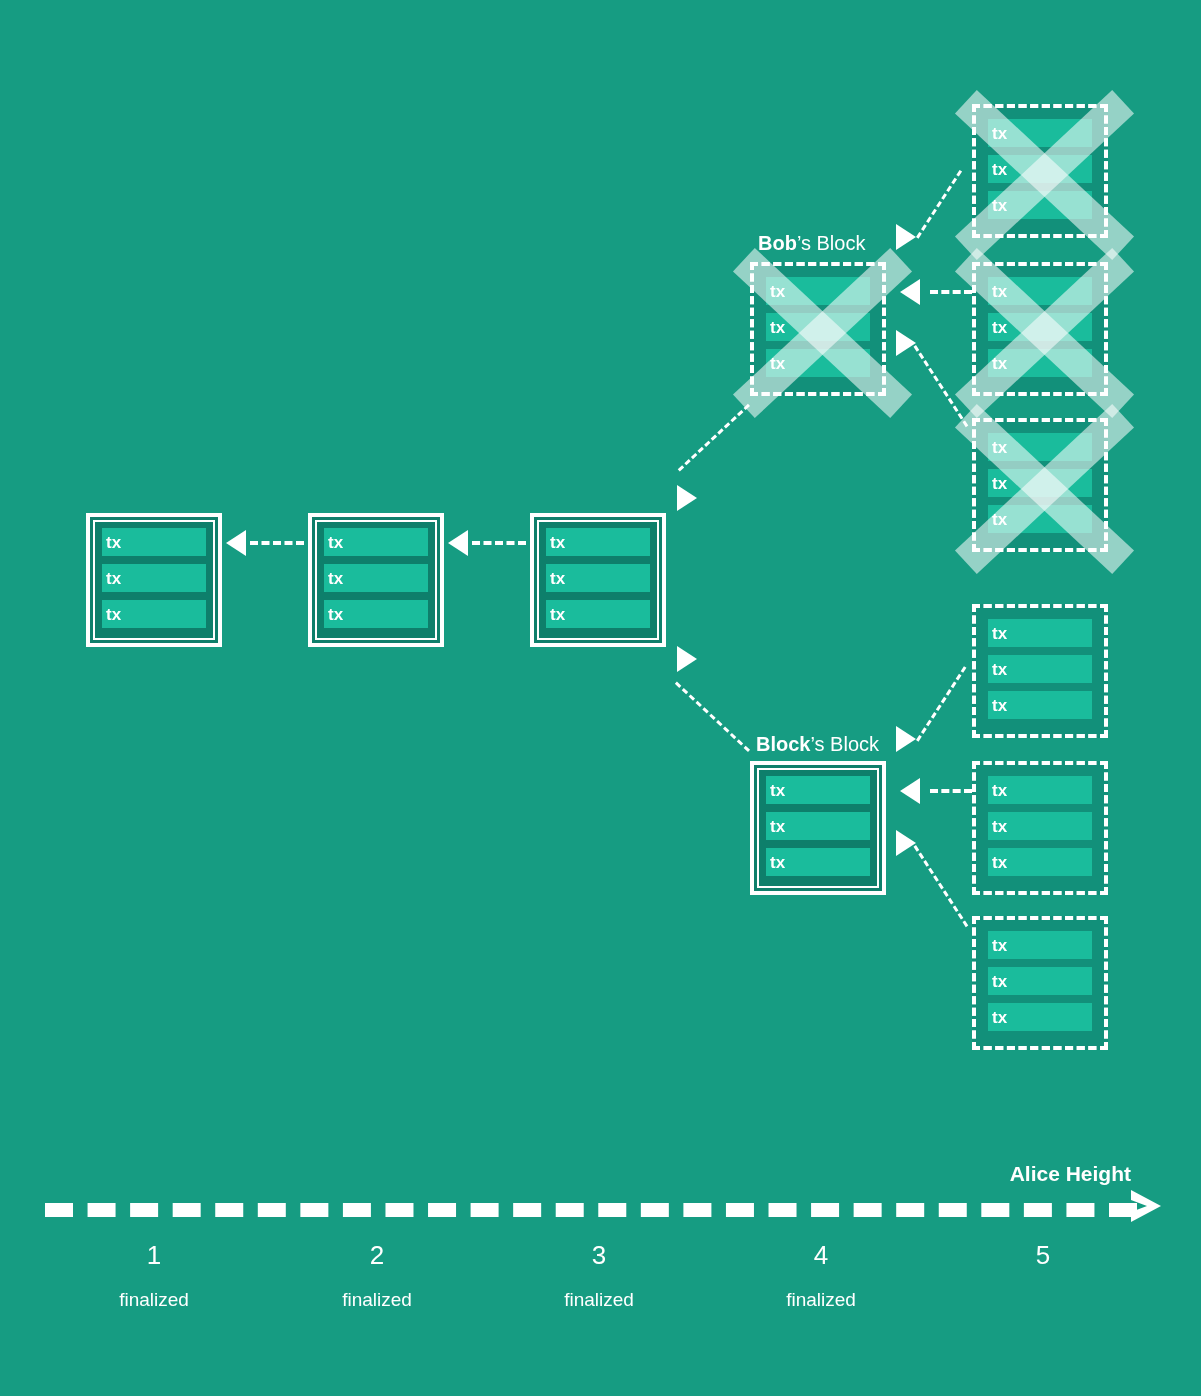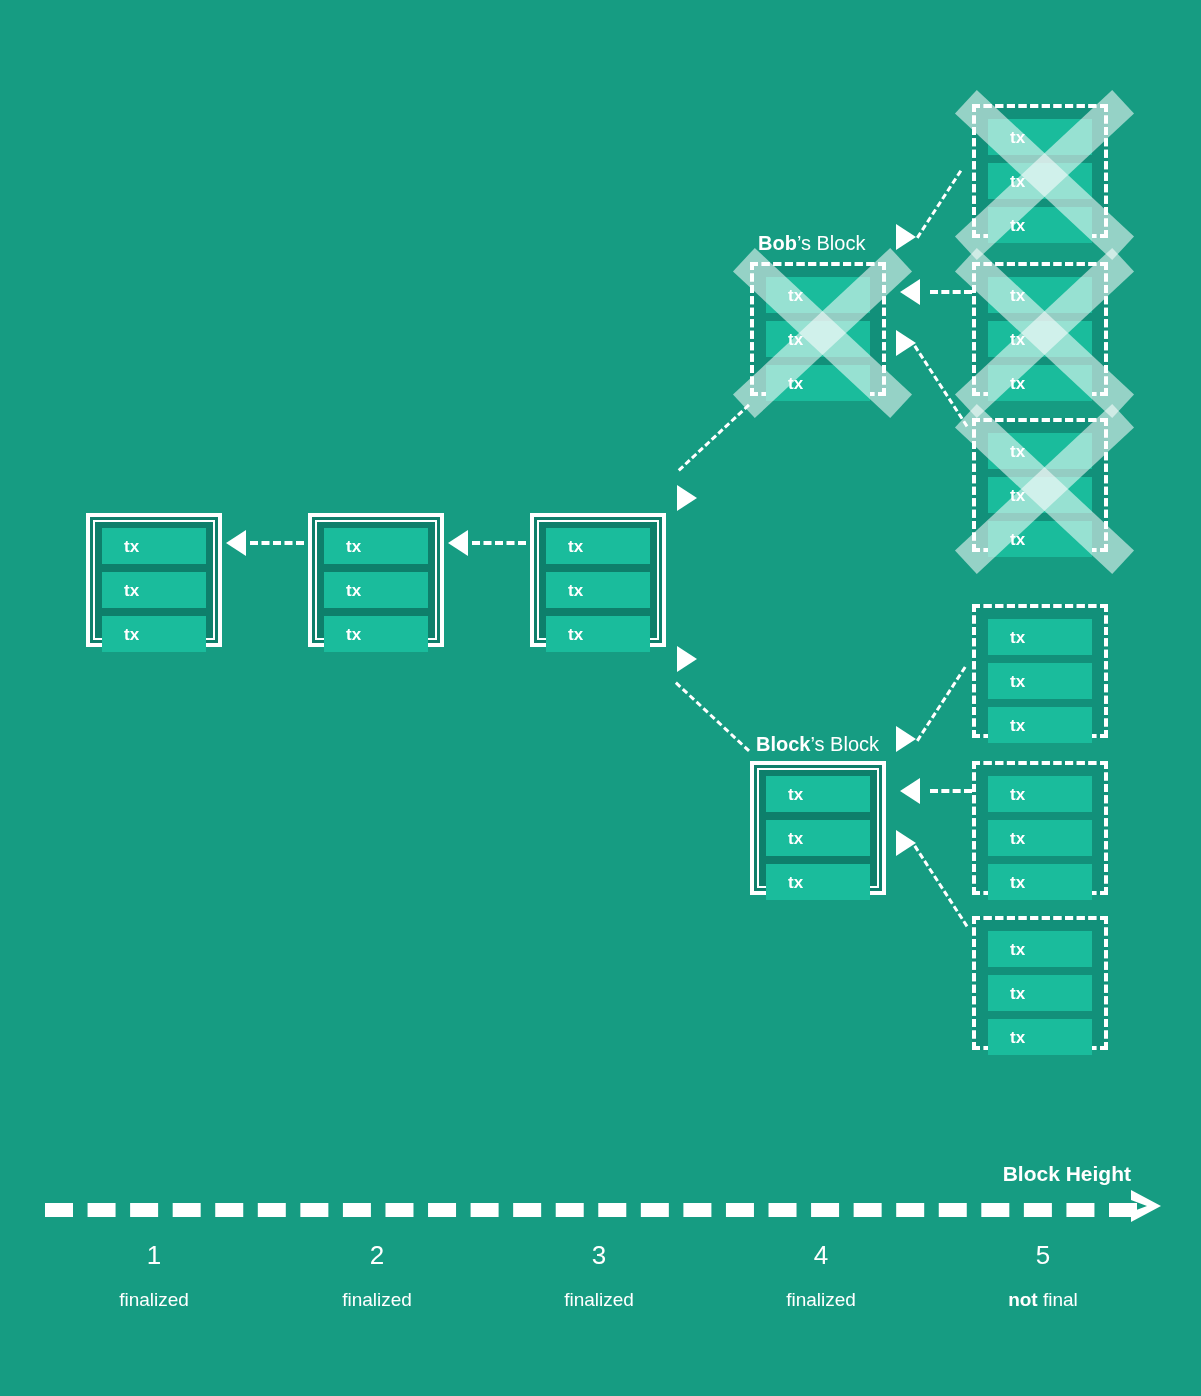--- a/index.html
+++ b/index.html
@@ -43,26 +43,26 @@
   .block.dashed::before {
     content: "";
     position: absolute;
     left: -4px; top: -4px; right: -4px; bottom: -4px;
     border: 4px dashed #FFFFFF;
     pointer-events: none;
   }
 
   .txrow {
     position: relative;
-    height: 36px;
+    height: 28px;
     background: #1ABC9C;
     margin-bottom: 8px;
     display: flex;
     align-items: center;
-    padding-left: 22px;
+    padding-left: 4px;
     box-sizing: border-box;
   }
   .txrow:last-child { margin-bottom: 0; }
   .txrow .txlabel {
     color: #FFFFFF;
     font-size: 17px;
     font-weight: 700;
     line-height: 1;
     letter-spacing: 0.2px;
   }
@@ -355,21 +355,21 @@
 
   <div class="diag" style="left:916px; top:345px; width:96px; transform:rotate(57deg);"></div>
   <div class="tri right" style="left:896px; top:330px;"></div>
 
   <div class="diag" style="left:916px; top:740px; width:88px; transform:rotate(-57deg);"></div>
   <div class="tri right" style="left:896px; top:726px;"></div>
 
   <div class="diag" style="left:916px; top:845px; width:96px; transform:rotate(57deg);"></div>
   <div class="tri right" style="left:896px; top:830px;"></div>
 
-  <div class="axis-title">Block Height</div>
+  <div class="axis-title">Alice Height</div>
   <div id="axis-line"></div>
   <div id="axis-head">
     <svg width="34" height="36" viewBox="0 0 34 36" xmlns="http://www.w3.org/2000/svg">
       <polygon points="2,2 32,18 2,34 2,24 18,18 2,12" fill="#FFFFFF"></polygon>
     </svg>
   </div>
 
   <div class="tick" style="left:54px;">
     <span class="num">1</span>
     <span class="state"><b></b><span>finalized</span></span>
@@ -381,16 +381,15 @@
   <div class="tick" style="left:499px;">
     <span class="num">3</span>
     <span class="state"><b></b><span>finalized</span></span>
   </div>
   <div class="tick" style="left:721px;">
     <span class="num">4</span>
     <span class="state"><b></b><span>finalized</span></span>
   </div>
   <div class="tick" style="left:943px;">
     <span class="num">5</span>
-    <span class="state"><b>not</b><span> final</span></span>
   </div>
 
 </div>
 
 </body></html>

